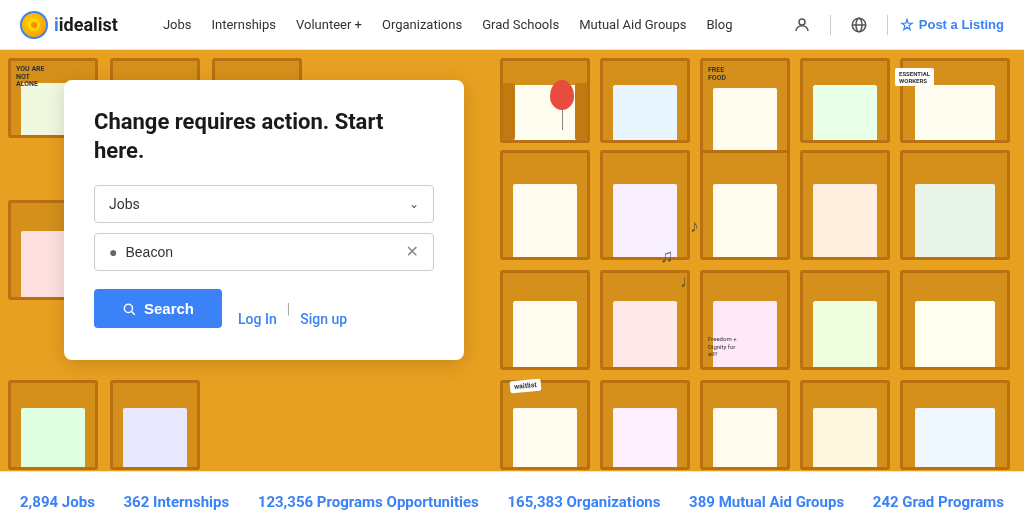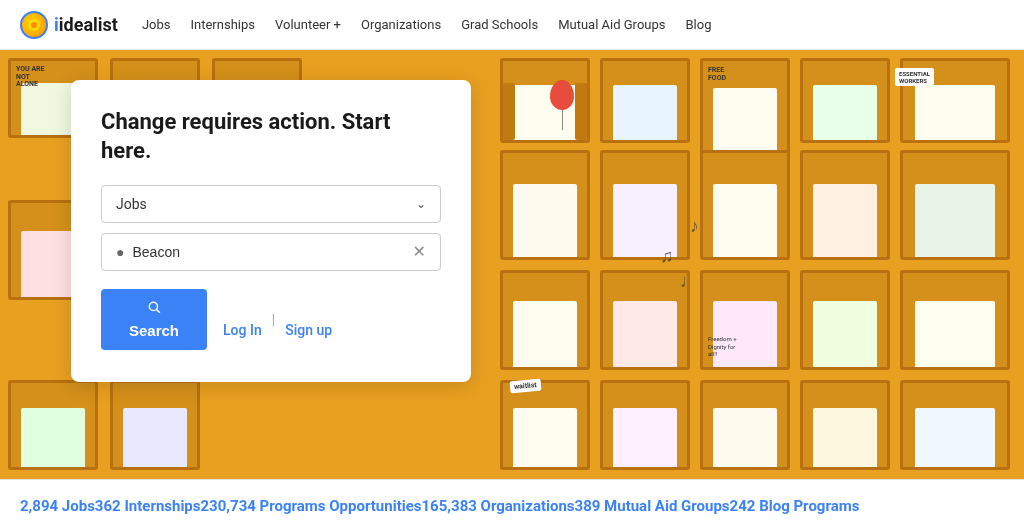--- a/index.html
+++ b/index.html
@@ -8,20 +8,21 @@
     
     .navbar {
       display: flex;
       align-items: center;
       padding: 0 20px;
       height: 50px;
       background: #fff;
       border-bottom: 1px solid #e5e5e5;
       position: relative;
       z-index: 10;
+      gap: 21px;
     }
     .logo {
       display: flex;
       align-items: center;
       gap: 6px;
       margin-right: 24px;
       text-decoration: none;
     }
     .logo-circle {
       width: 28px;
@@ -91,21 +92,21 @@
       width: 1024px;
       height: 481px;
       background: #E8A020;
       overflow: hidden;
     }
 
     
     .search-panel {
       position: absolute;
       top: 30px;
-      left: 71px;
+      left: 64px;
       width: 400px;
       background: #fff;
       border-radius: 8px;
       padding: 28px 30px 32px;
       box-shadow: 0 4px 20px rgba(0,0,0,0.15);
     }
     .panel-title {
       font-size: 22px;
       font-weight: 700;
       color: #1a1a1a;
@@ -177,21 +178,20 @@
       align-items: center;
       gap: 8px;
       background: #3B82F6;
       color: #fff;
       border: none;
       border-radius: 4px;
       padding: 11px 28px;
       font-size: 15px;
       font-weight: 600;
       cursor: pointer;
-      flex-direction: column;
     }
     .auth-links {
       display: flex;
       align-items: center;
       gap: 10px;
       font-size: 14px;
     }
     .auth-link {
       color: #3B82F6;
       cursor: pointer;
@@ -199,25 +199,25 @@
       margin-top: 21px;
     }
     .auth-sep { color: #aaa; }
 
     
     .stats-bar {
       position: absolute;
       bottom: 0;
       left: 0;
       right: 0;
-      height: 52px;
+      height: 60px;
       background: #fff;
       display: flex;
       align-items: center;
-      justify-content: flex-start;
+      justify-content: space-between;
       border-top: 1px solid #e5e5e5;
       padding: 0 20px;
     }
     .stat-item {
       display: flex;
       flex-direction: column;
       align-items: center;
       cursor: pointer;
     }
     .stat-number {
@@ -317,20 +317,43 @@
   <div class="nav-links">
     <a class="nav-link">Jobs</a>
     <a class="nav-link">Internships</a>
     <a class="nav-link">Volunteer +</a>
     <a class="nav-link">Organizations</a>
     <a class="nav-link">Grad Schools</a>
     <a class="nav-link">Mutual Aid Groups</a>
     <a class="nav-link">Blog</a>
   </div>
 
+  <div class="nav-actions">
+    <button class="nav-icon-btn" title="Profile">
+      <svg width="18" height="18" viewBox="0 0 24 24" fill="none" stroke="#555" stroke-width="2">
+        <circle cx="12" cy="8" r="4"></circle>
+          <path d="M4 20c0-4 3.6-7 8-7s8 3 8 7"></path>
+      </svg>
+    </button>
+    <div class="divider-v"></div>
+    <button class="nav-icon-btn" title="Language">
+      <svg width="18" height="18" viewBox="0 0 24 24" fill="none" stroke="#555" stroke-width="2">
+        <circle cx="12" cy="12" r="9"></circle>
+          <ellipse cx="12" cy="12" rx="4" ry="9"></ellipse>
+          <line x1="3" y1="12" x2="21" y2="12"></line>
+      </svg>
+    </button>
+    <div class="divider-v"></div>
+    <button class="post-listing-btn">
+      <svg width="14" height="14" viewBox="0 0 24 24" fill="none" stroke="#3B82F6" stroke-width="2">
+        <path d="M12 2l2 7h7l-5.5 4 2 7L12 16l-5.5 4 2-7L3 9h7z"></path>
+      </svg>
+      <span>Post a Listing</span>
+    </button>
+  </div>
 </nav>
 
 <div class="hero">
 
   <div class="bg-pattern"></div>
 
   <div class="deco-windows">
 
     <div class="dw" style="left:8px;top:8px;width:90px;height:80px;">
       <div class="dw-glass" style="background:#f0f8e0;"></div>
@@ -474,32 +497,32 @@
         <span>2,894</span> <span>Jobs</span>
       </span>
     </div>
     <div class="stat-item">
       <span class="stat-number">
         <span>362</span> <span>Internships</span>
       </span>
     </div>
     <div class="stat-item">
       <span class="stat-number">
-        <span>230,734</span> <span>Programs Opportunities</span>
+        <span>123,356</span> <span>Programs Opportunities</span>
       </span>
     </div>
     <div class="stat-item">
       <span class="stat-number">
         <span>165,383</span> <span>Organizations</span>
       </span>
     </div>
     <div class="stat-item">
       <span class="stat-number">
         <span>389</span> <span>Mutual Aid Groups</span>
       </span>
     </div>
     <div class="stat-item">
       <span class="stat-number">
-        <span>242</span> <span>Blog Programs</span>
+        <span>242</span> <span>Grad Programs</span>
       </span>
     </div>
   </div>
 </div>
 
 </body></html>

